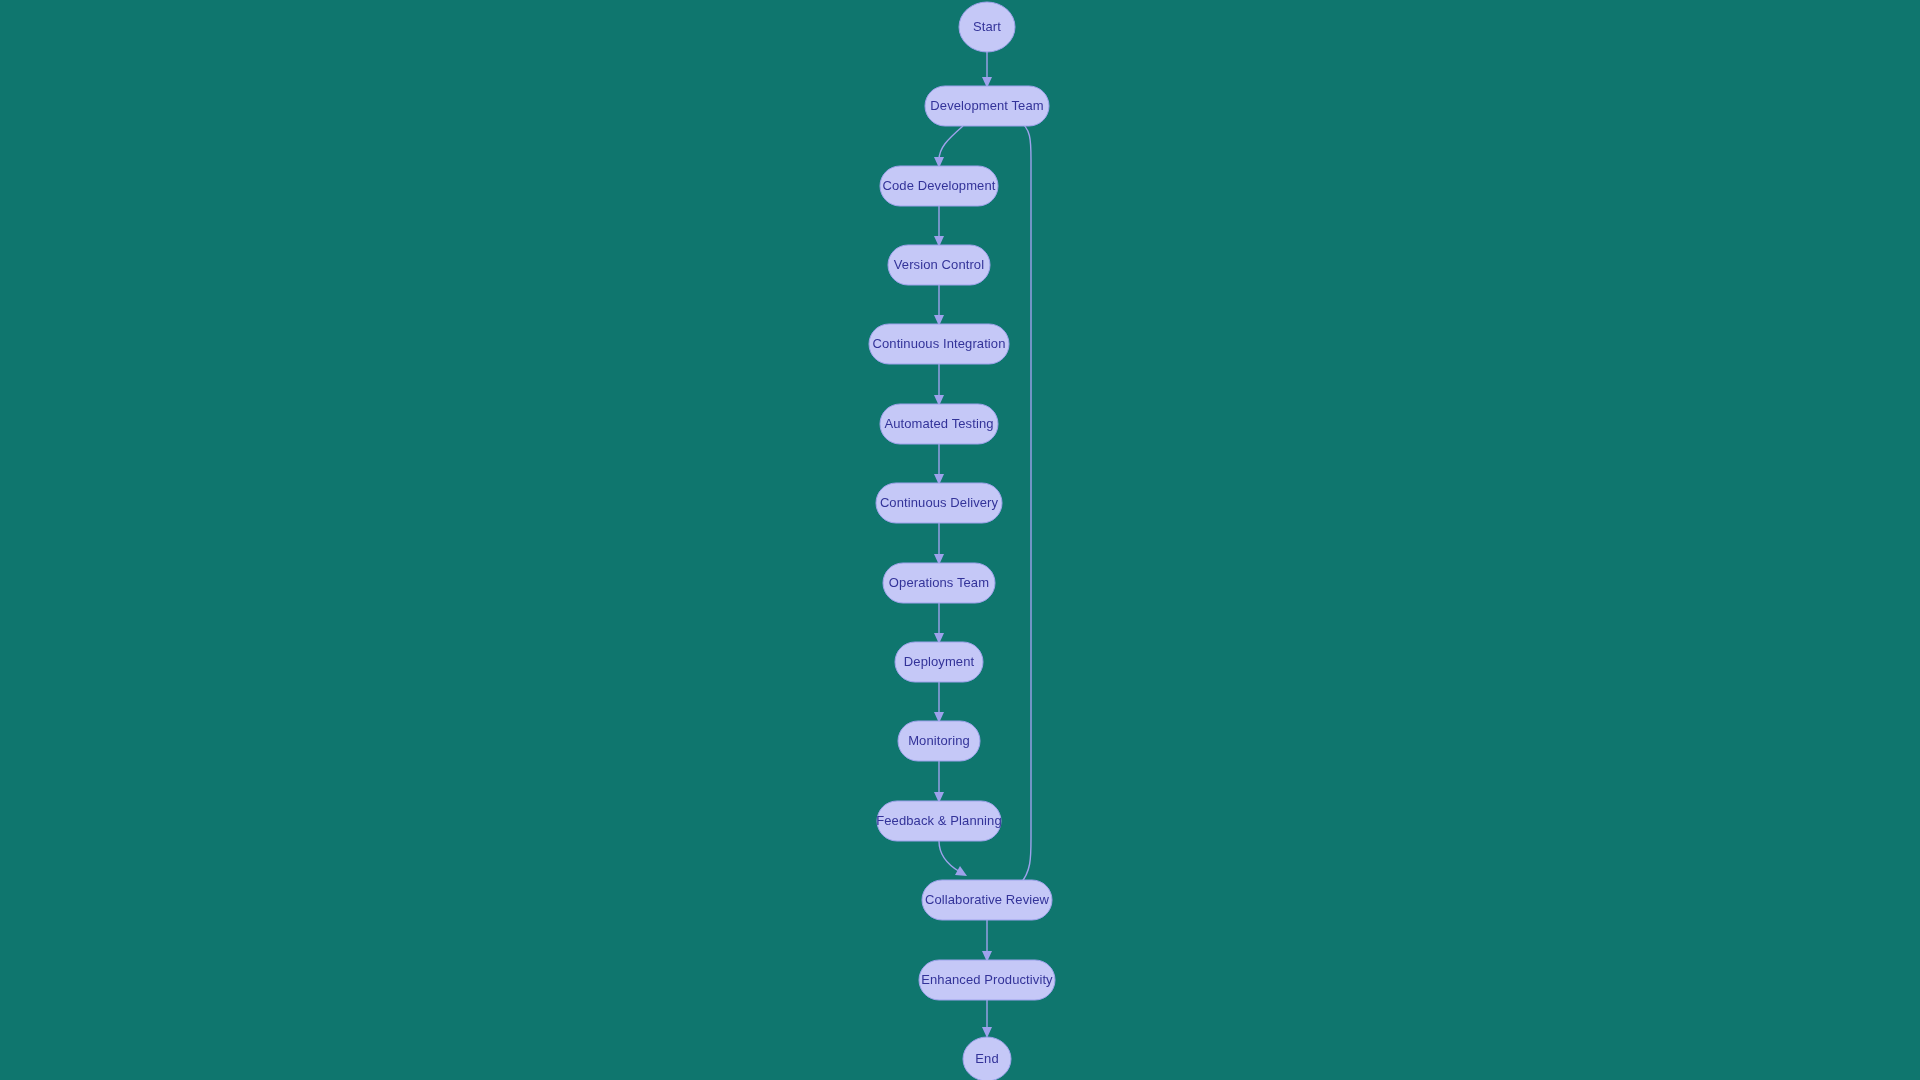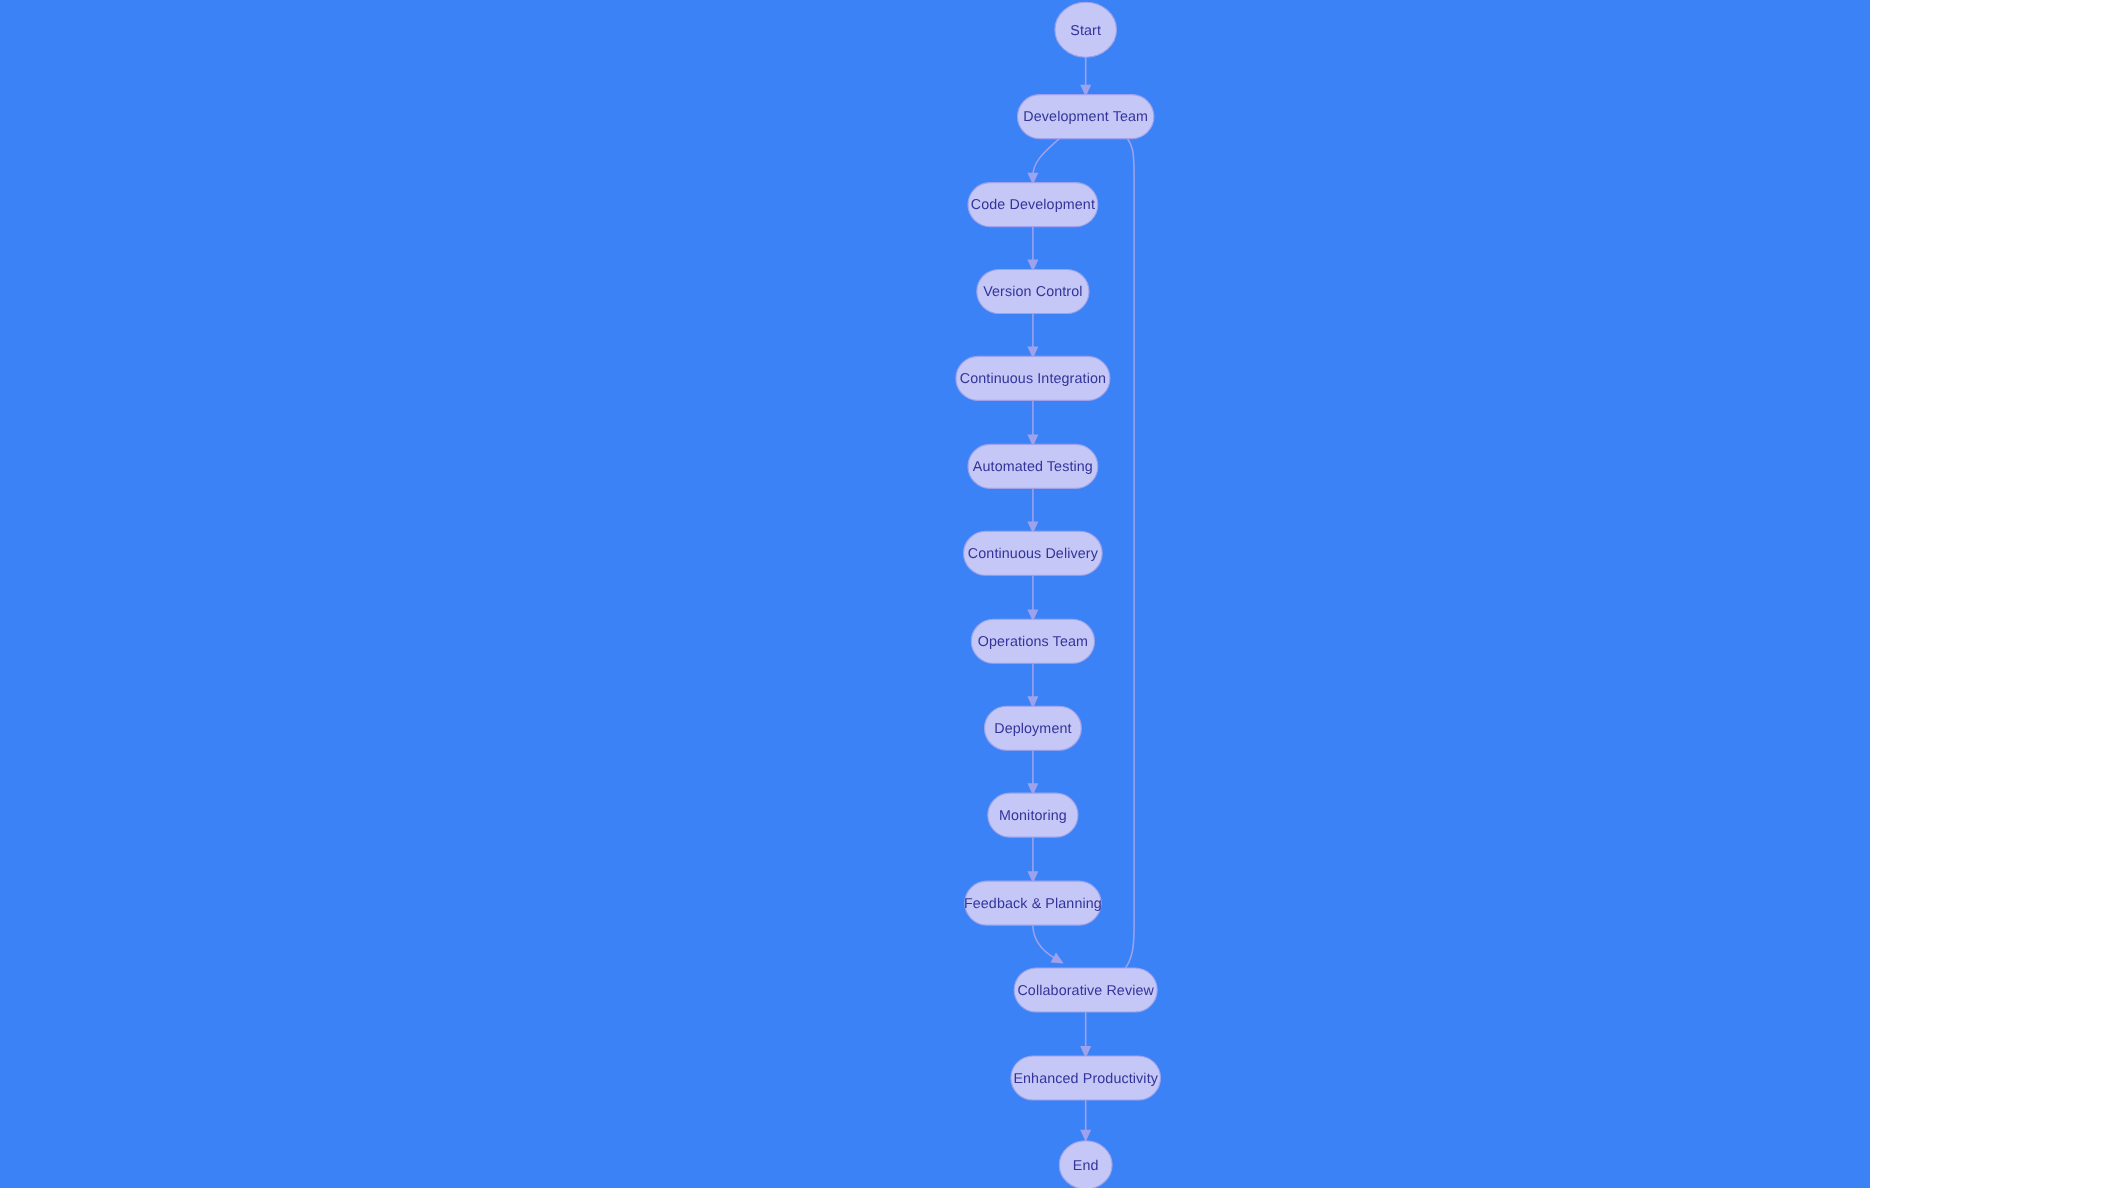--- a/index.html
+++ b/index.html
@@ -8,23 +8,23 @@
     background: #ffffff;
   }
   body {
     width: 1920px;
     height: 1080px;
     overflow: hidden;
     font-family: "Liberation Sans", sans-serif;
   }
   #flowchart-canvas {
     position: relative;
-    width: 1700px;
+    width: 1920px;
     height: 1080px;
-    background: #3b82f6;
+    background: #0f766e;
   }
   #flow-svg {
     position: absolute;
     top: 0;
     left: 0;
     width: 1920px;
     height: 1080px;
   }
   .node-label {
     fill: #333399;

